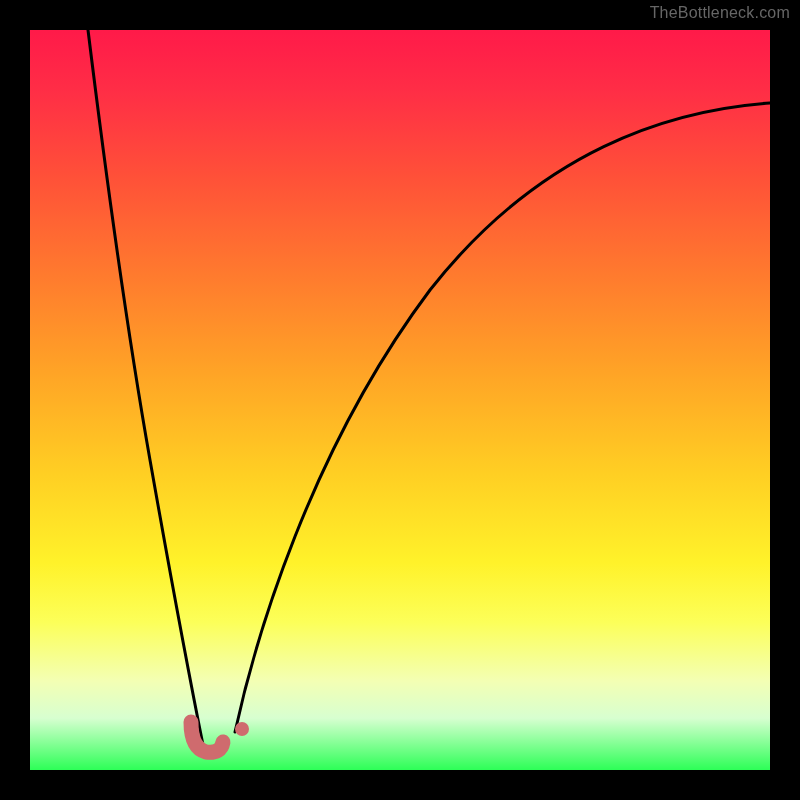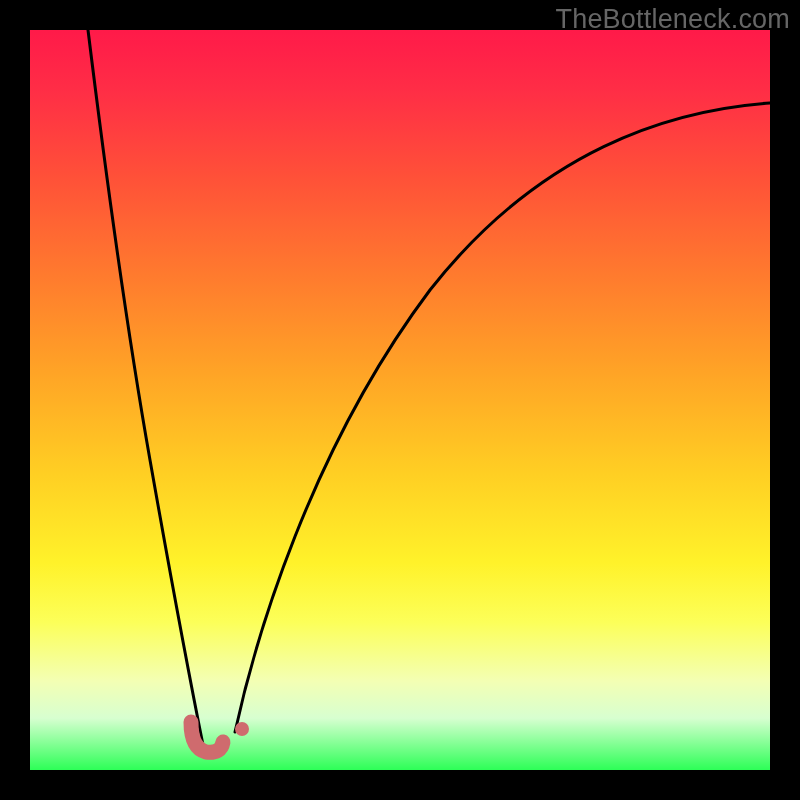--- a/index.html
+++ b/index.html
@@ -46,21 +46,21 @@
     top: 0;
     width: 740px;
     height: 740px;
     overflow: visible;
   }
   .watermark {
     position: absolute;
     top: 4px;
     right: 10px;
     color: #666;
-    font-size: 27px;
+    font-size: 16px;
     letter-spacing: 0.2px;
     user-select: none;
   }
 </style>
 </head>
 <body>
 
 <div class="frame">
   <div class="plot">
     <svg class="curves" viewBox="0 0 740 740">

